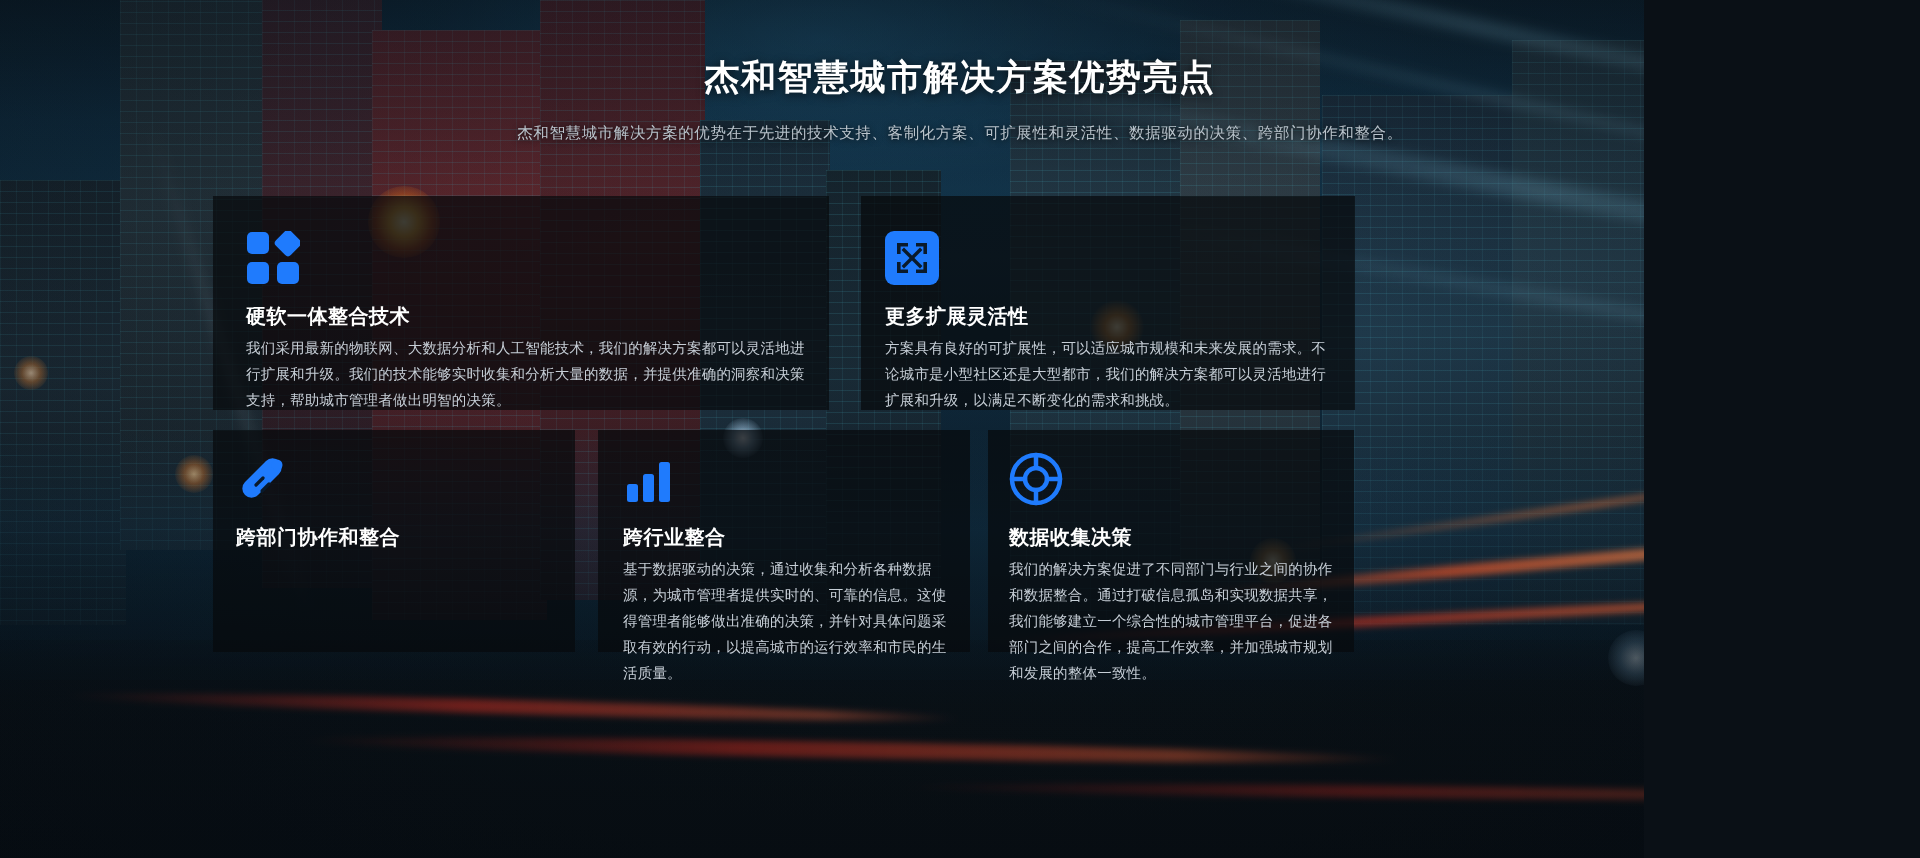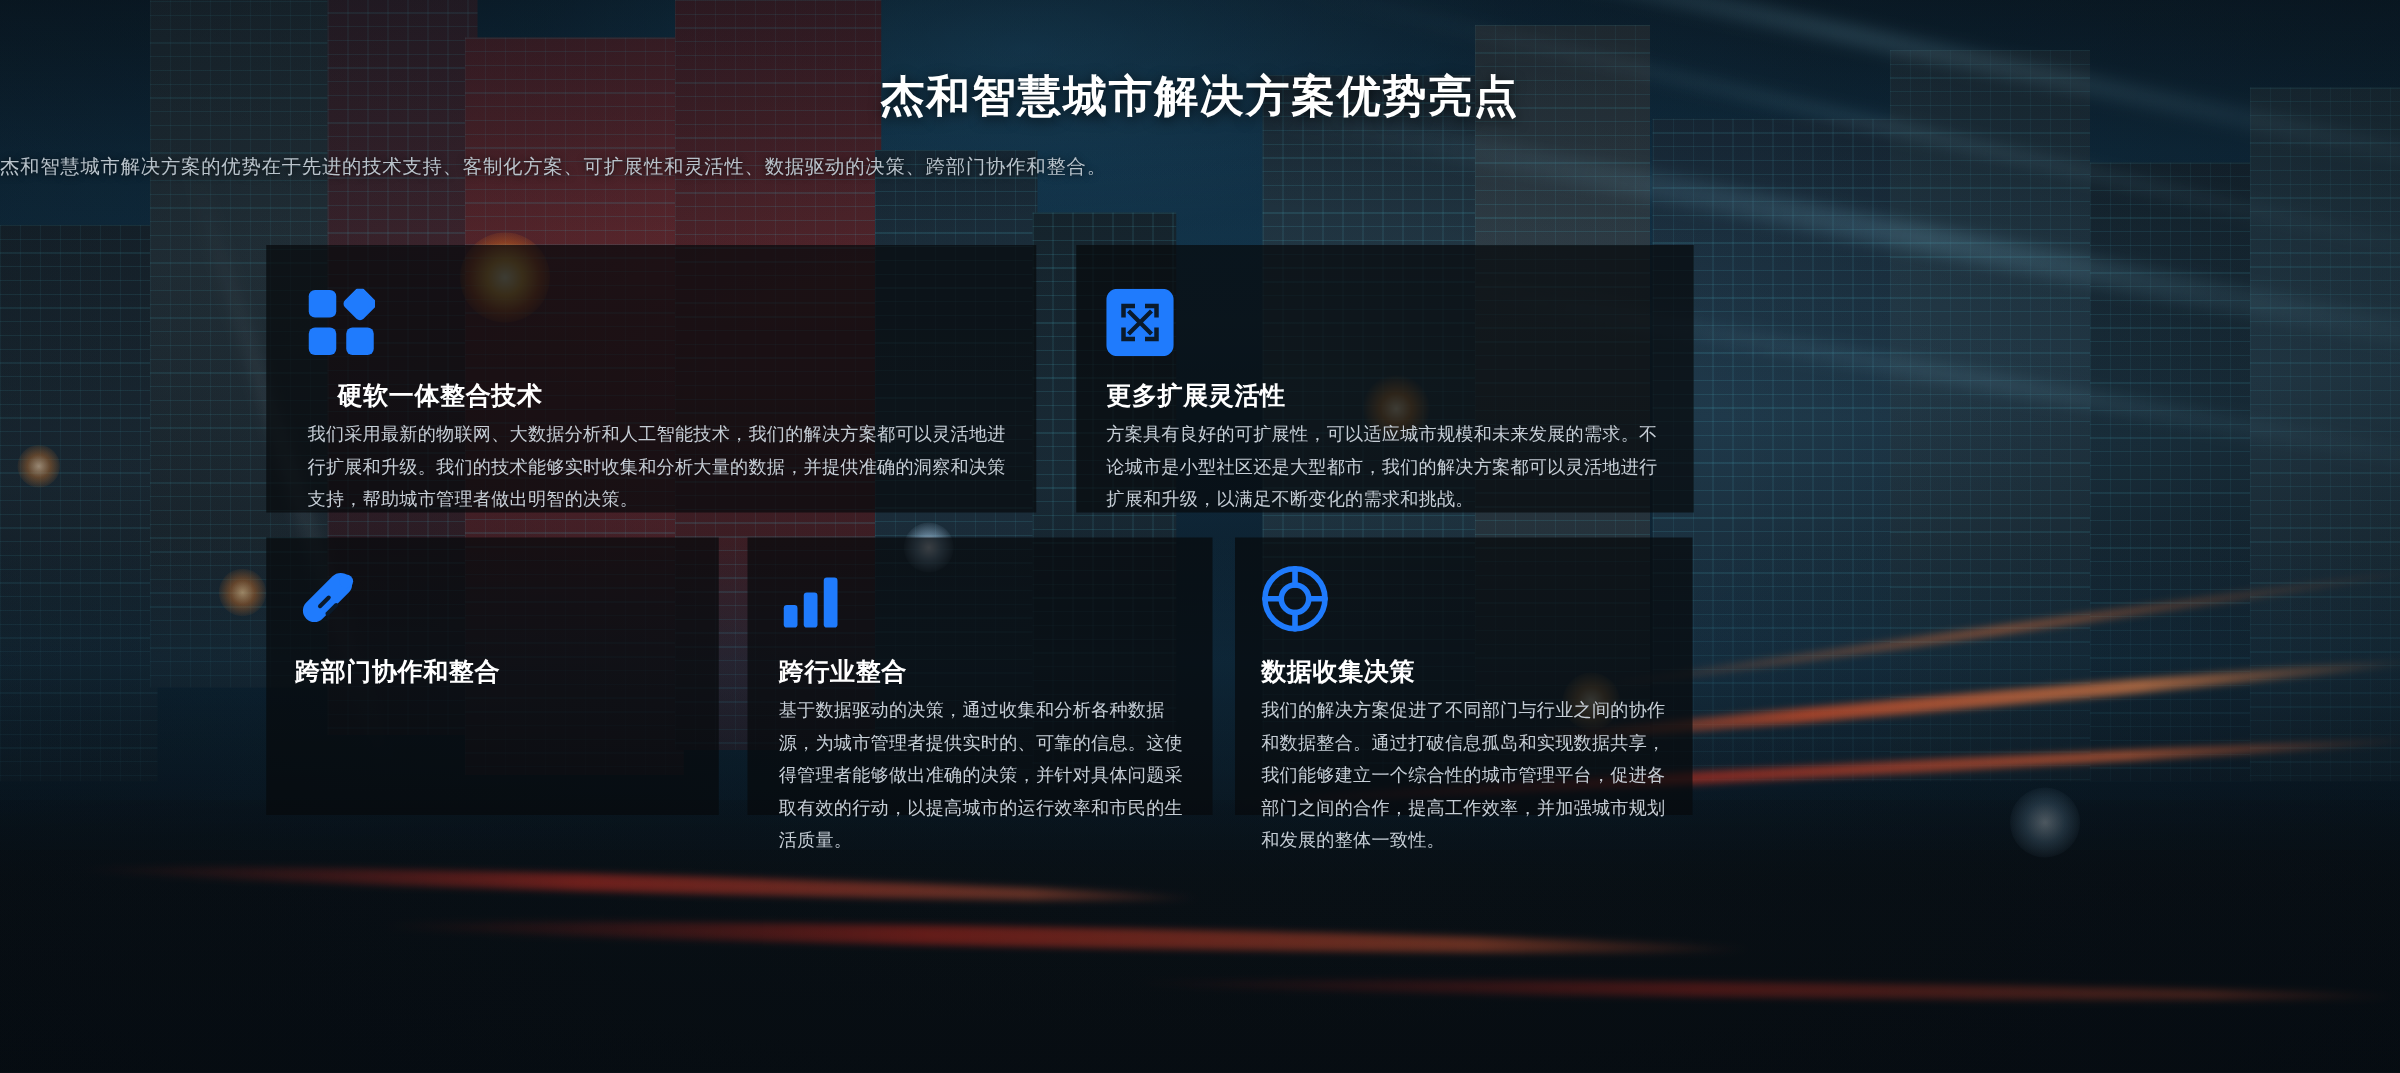--- a/index.html
+++ b/index.html
@@ -4,21 +4,21 @@
 <style>
   * { box-sizing: border-box; margin: 0; padding: 0; }
   html, body {
     width: 1920px; height: 858px;
     overflow: hidden;
     font-family: "Liberation Sans", "DejaVu Sans", sans-serif;
     background: #0a1016;
   }
   #stage {
     position: relative;
-    width: 1920px; height: 858px;
+    width: 1644px; height: 858px;
     overflow: hidden;
   }
 
   
   .bg-base {
     position: absolute; inset: 0;
     background:
       linear-gradient(180deg,
         #0e2433 0%,
         #123349 14%,
@@ -150,20 +150,21 @@
     position: absolute; left: 0; top: 54px; width: 1920px;
     text-align: center;
     color: #ffffff;
     font-size: 35px;
     font-weight: bold;
     letter-spacing: 1.5px;
     text-shadow: 0 2px 10px rgba(0,0,0,.75);
   }
   .page-subtitle {
     position: absolute; left: 0; top: 123px; width: 1920px;
+    text-align: center;
     color: #b9c3cb;
     font-size: 15.5px;
     letter-spacing: .6px;
     text-shadow: 0 1px 6px rgba(0,0,0,.8);
   }
 
   
   .card {
     position: absolute;
     background: rgba(7,10,13,.72);
@@ -188,21 +189,21 @@
   }
 
   
   #card-1 { left: 213px; top: 196px; width: 616px; height: 214px; }
   #card-2 { left: 861px; top: 196px; width: 494px; height: 214px; }
   #card-3 { left: 213px; top: 430px; width: 362px; height: 222px; }
   #card-4 { left: 598px; top: 430px; width: 372px; height: 222px; }
   #card-5 { left: 988px; top: 430px; width: 366px; height: 222px; }
 
   #card-1 .card-icon { left: 33px; top: 35px; }
-  #card-1 .card-title{ left: 33px; top: 107px; margin-left: 24px; }
+  #card-1 .card-title{ left: 33px; top: 107px; }
   #card-1 .card-body { left: 33px; top: 139px; width: 560px; }
 
   #card-2 .card-icon { left: 24px; top: 35px; }
   #card-2 .card-title{ left: 24px; top: 107px; }
   #card-2 .card-body { left: 24px; top: 139px; width: 452px; }
 
   #card-3 .card-icon { left: 23px; top: 22px; }
   #card-3 .card-title{ left: 23px; top: 94px; }
   #card-3 .card-body { left: 23px; top: 126px; width: 318px; }
 

